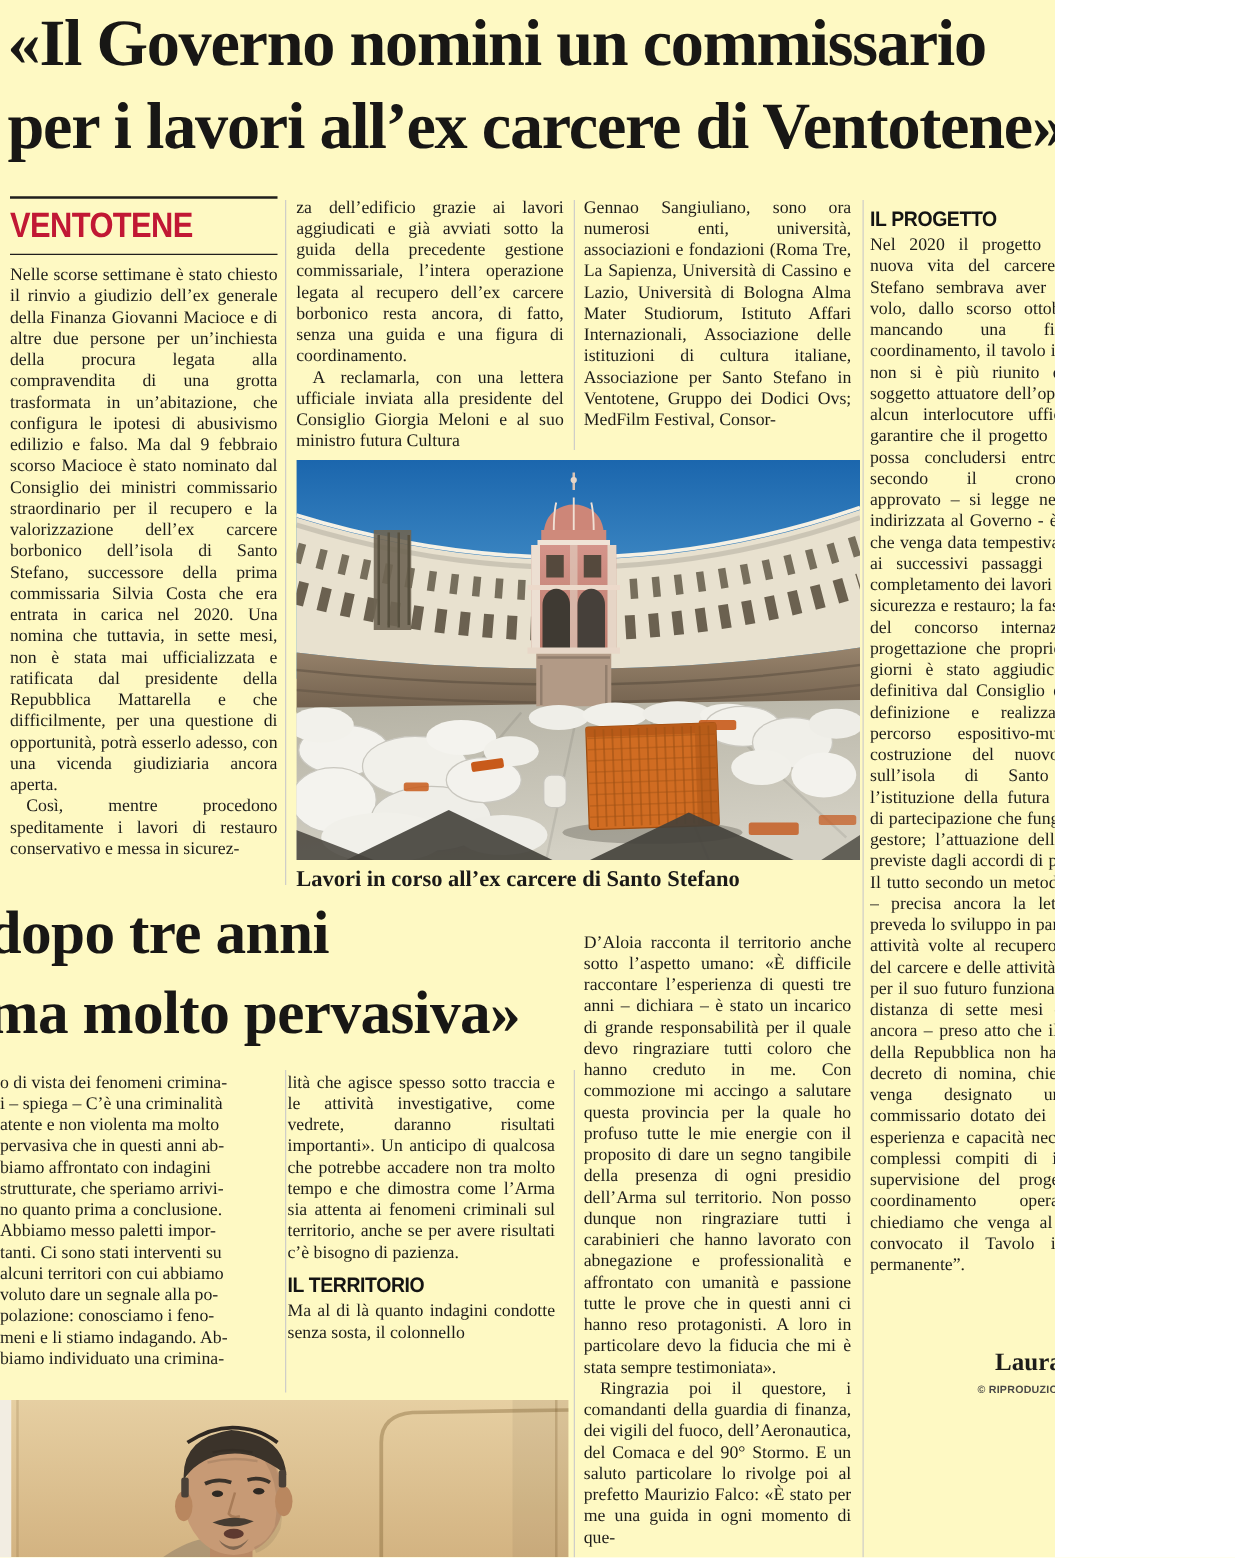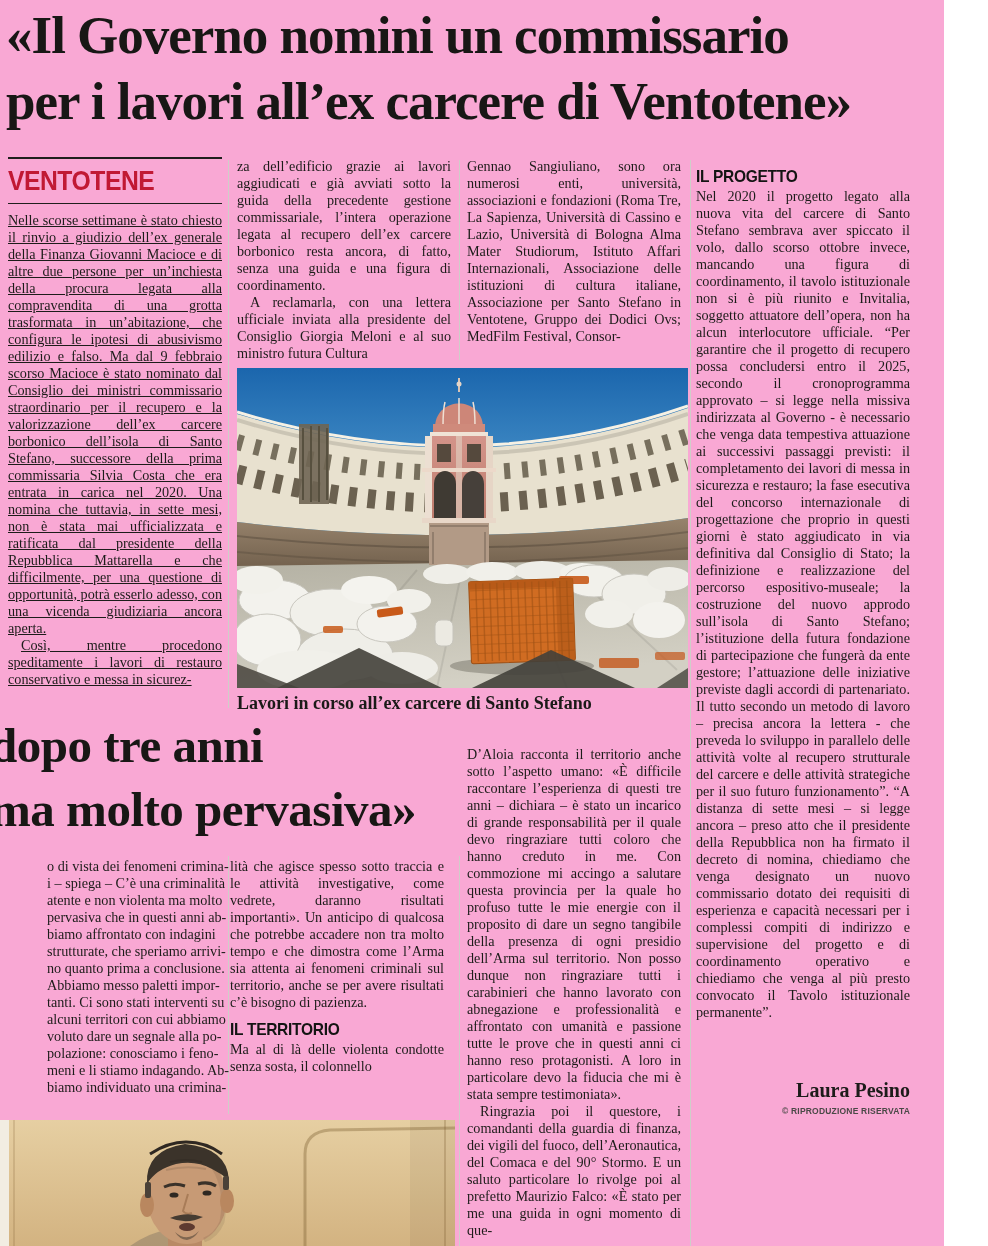--- a/index.html
+++ b/index.html
@@ -1,41 +1,41 @@
 <!DOCTYPE html>
 <html><head>
 <meta charset="utf-8">
 <style>
   html,body{margin:0;padding:0;background:#ffffff;}
-  .page{position:relative;width:944px;height:1246px;background:#f9a8d4;overflow:hidden;
+  .page{position:relative;width:844px;height:1246px;background:#fef9c3;overflow:hidden;
         font-family:"Liberation Serif",serif;color:#1d1c1a;}
   
   .headline1{position:absolute;left:6px;top:2px;font-size:53px;font-weight:700;
              line-height:66px;letter-spacing:-1px;color:#181715;white-space:nowrap;}
   .headline2{position:absolute;left:-10px;top:714px;font-size:49px;font-weight:700;
              line-height:64px;letter-spacing:-0.5px;color:#181715;white-space:nowrap;}
   
   .kicker{position:absolute;left:8px;top:164px;font-family:"Liberation Sans",sans-serif;
           font-weight:700;font-size:26px;letter-spacing:-0.5px;color:#c11834;
           transform:scale(0.95,1.08);transform-origin:left top;}
   .rule-h{position:absolute;background:#201f1d;}
   .rule-v{position:absolute;width:1px;background:#cfcec8;}
   
   .col{position:absolute;width:214px;font-size:14.2px;line-height:17px;
        text-align:justify;overflow:hidden;color:#1d1c1a;}
   .col p{margin:0;}
   .col p.ind{text-indent:13px;}
   .sub{font-family:"Liberation Sans",sans-serif;font-weight:700;font-size:16px;
        letter-spacing:-0.3px;margin:9px 0 4px 0;color:#141413;text-align:left;
        transform:scale(0.97,1.05);transform-origin:left top;}
-  #col1{left:8px;top:212px;height:498px;text-decoration:underline;}
+  #col1{left:8px;top:212px;height:498px;}
   #col2{left:237px;top:158px;height:208px;}
   #col3{left:467px;top:158px;height:208px;}
   #col4{left:696px;top:158px;height:1088px;}
-  #colA{left:0;top:858px;height:258px;width:224px;text-align:left;white-space:pre-line;padding-left:47px;}
+  #colA{left:0;top:858px;height:258px;width:224px;text-align:left;white-space:pre-line;}
   #colB{left:230px;top:858px;height:258px;}
   #colC{left:467px;top:722px;height:524px;margin-top:24px;}
   .clamp{height:884px;overflow:hidden;}
   .byline{text-align:right;font-weight:700;font-size:20px;margin-top:10px;}
   .copyright{text-align:right;font-family:"Liberation Sans",sans-serif;font-weight:700;
              font-size:8.5px;color:#4a4947;margin-top:4px;letter-spacing:0.2px;}
   .caption{position:absolute;left:237px;top:693px;font-weight:700;font-size:18px;color:#1b1a18;}
   
   .photo1{position:absolute;left:237px;top:368px;width:451px;height:320px;overflow:hidden;}
   .photo2{position:absolute;left:0;top:1120px;width:455px;height:126px;overflow:hidden;}
@@ -204,21 +204,21 @@
 tanti. Ci sono stati interventi su
 alcuni territori con cui abbiamo
 voluto dare un segnale alla po-
 polazione: conosciamo i feno-
 meni e li stiamo indagando. Ab-
 biamo individuato una crimina-</div>
 
   <div class="col" id="colB">
     <p>lità che agisce spesso sotto traccia e le attività investigative, come vedrete, daranno risultati importanti». Un anticipo di qualcosa che potrebbe accadere non tra molto tempo e che dimostra come l’Arma sia attenta ai fenomeni criminali sul territorio, anche se per avere risultati c’è bisogno di pazienza.</p>
     <div class="sub">IL TERRITORIO</div>
-    <p>Ma al di là delle violenta condotte senza sosta, il colonnello</p>
+    <p>Ma al di là quanto indagini condotte senza sosta, il colonnello</p>
   </div>
 
   <div class="col" id="colC">
     <p>D’Aloia racconta il territorio anche sotto l’aspetto umano: «È difficile raccontare l’esperienza di questi tre anni – dichiara – è stato un incarico di grande responsabilità per il quale devo ringraziare tutti coloro che hanno creduto in me. Con commozione mi accingo a salutare questa provincia per la quale ho profuso tutte le mie energie con il proposito di dare un segno tangibile della presenza di ogni presidio dell’Arma sul territorio. Non posso dunque non ringraziare tutti i carabinieri che hanno lavorato con abnegazione e professionalità e affrontato con umanità e passione tutte le prove che in questi anni ci hanno reso protagonisti. A loro in particolare devo la fiducia che mi è stata sempre testimoniata».</p>
     <p class="ind">Ringrazia poi il questore, i comandanti della guardia di finanza, dei vigili del fuoco, dell’Aeronautica, del Comaca e del 90° Stormo. E un saluto particolare lo rivolge poi al prefetto Maurizio Falco: «È stato per me una guida in ogni momento di que-</p>
   </div>
 
   <div class="photo2">
     <svg width="455" height="126" viewBox="0 0 455 126">
       <defs>

